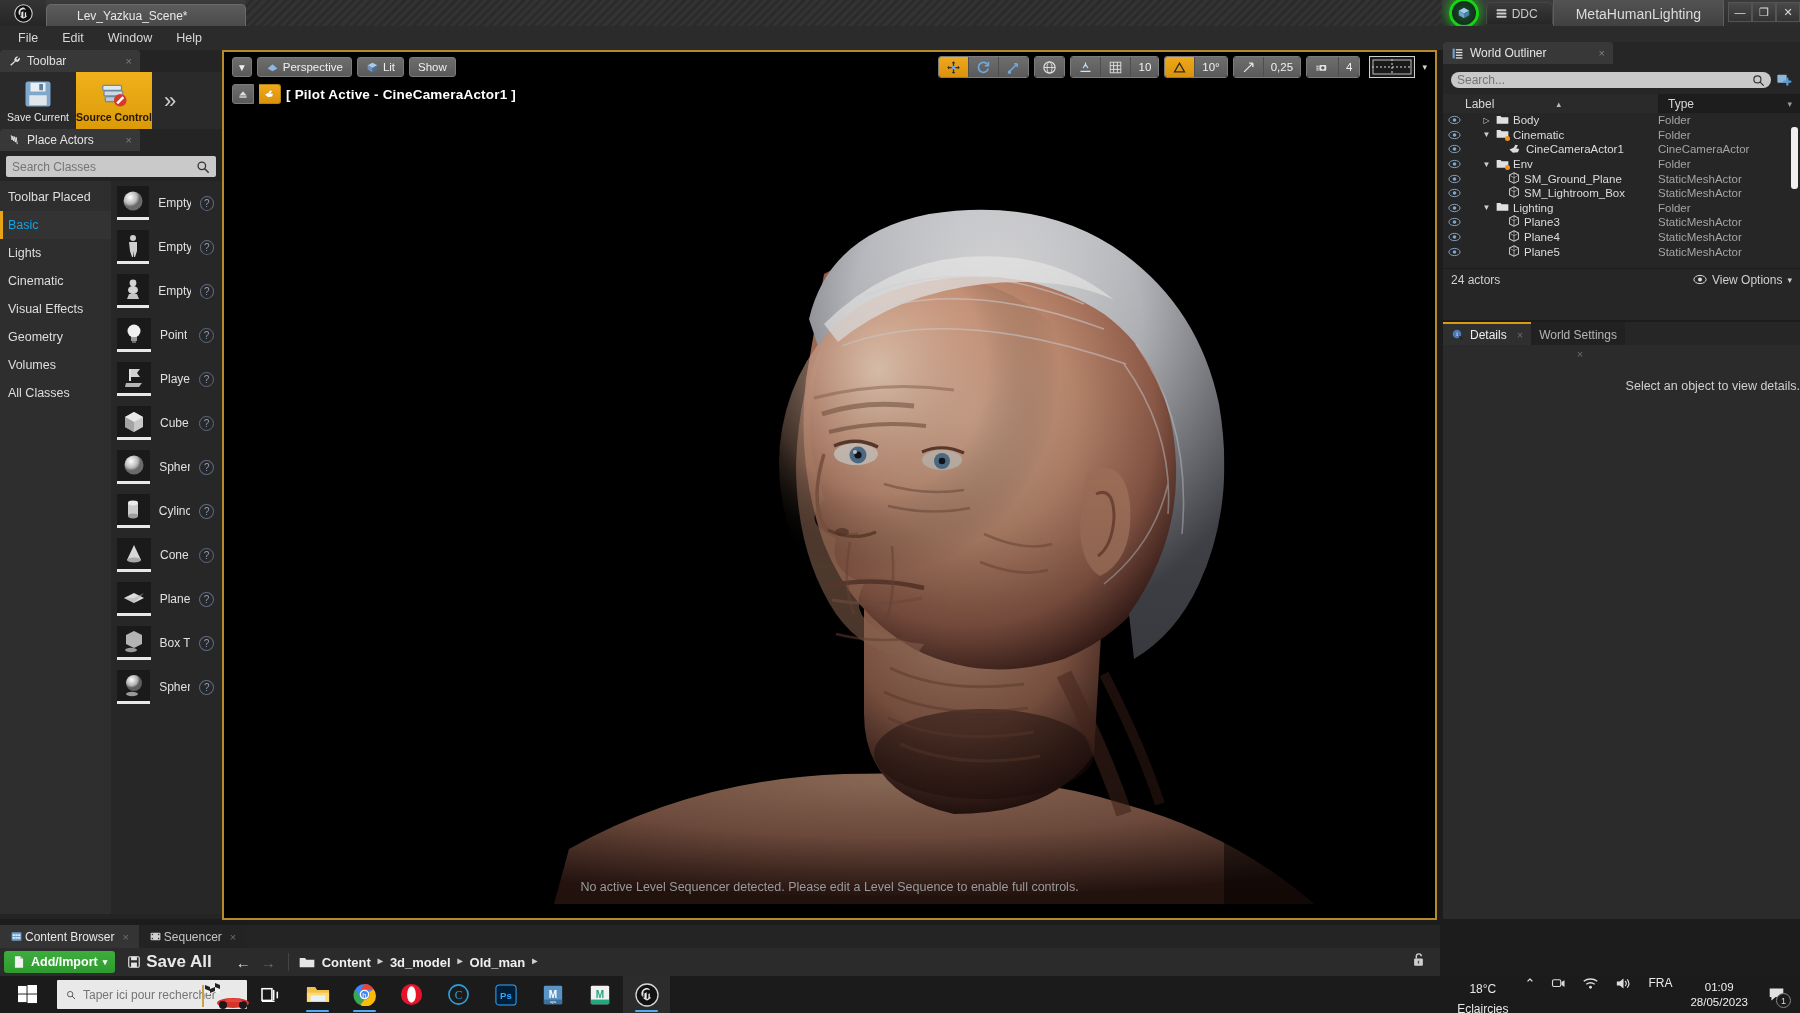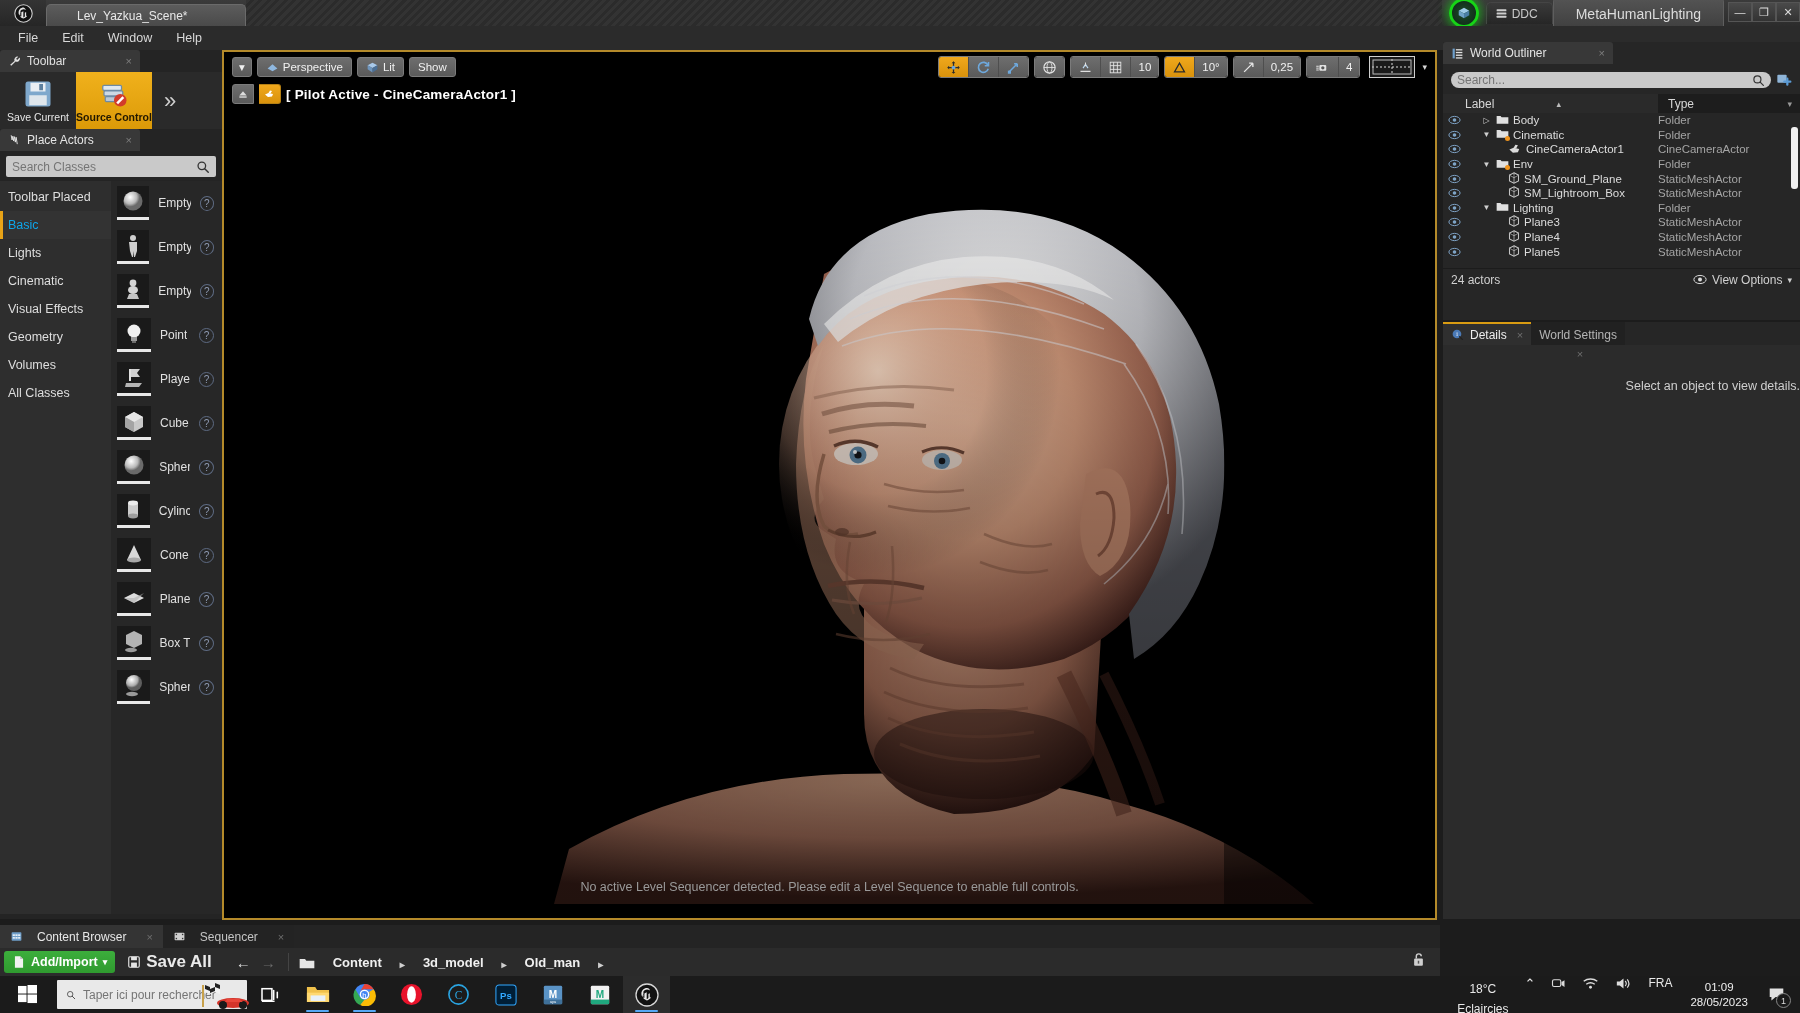--- a/index.html
+++ b/index.html
@@ -128,32 +128,32 @@
   .details { position:absolute; left:1443px; top:322px; width:357px; height:597px; background:#262626; }
   .d-tabs { height:23px; display:flex; }
   .d-tab { height:23px; display:flex; align-items:center; gap:6px; padding:0 8px; font-size:12px; }
   .d-tab.act { background:#2f2f2f; color:#eee; border-top:2px solid #d89b12; }
   .d-tab.ina { background:#212121; color:#b5b5b5;flex-direction:column; }
   .d-tab .x { font-size:11px; color:#6e6e6e; margin-left:4px; }
   .d-body { height:574px; background:#2b2b2b; padding-top:34px; text-align:right; font-size:12.5px; color:#cfcfcf; }
 
   
   .cb-tabs { position:absolute; left:0; top:925px; width:1440px; height:23px; background:#242424; display:flex; }
-  .cb-tab { height:23px; display:flex; align-items:center; gap:14px; padding:0 10px; font-size:12px; }
+  .cb-tab { height:23px; display:flex; align-items:center; gap:2px; padding:0 10px; font-size:12px; }
   .cb-tab.act { background:#343434; color:#e8e8e8; }
   .cb-tab.ina { background:#232323; color:#c4c4c4; }
   .cb-tab .x { font-size:11px; color:#6e6e6e; margin-left:6px; }
   .cb-bar { position:absolute; left:0; top:948px; width:1440px; height:28px; background:#2b2b2b;
     display:flex; align-items:center; gap:0px; padding:0 4px; }
   .cb-add { height:22px; background:linear-gradient(#3cae3c,#2f9a2f); border-radius:3px; display:flex;
     align-items:center; gap:5px; padding:0 8px; font-size:12.5px; color:#fff; font-weight:bold; }
   .cb-save { display:flex; align-items:center; gap:5px; padding:0 12px; font-size:17px; color:#eaeaea; font-weight:bold; }
   .cb-nav { display:flex; align-items:center; gap:10px; padding:0 12px; font-size:15px; }
   .cb-sep { width:1px; height:18px; background:#444; }
-  .cb-crumb { display:flex; align-items:flex-end; gap:18px; padding-left:10px; font-size:13px; color:#f0f0f0; font-weight:bold; }
+  .cb-crumb { display:flex; align-items:flex-start; gap:7px; padding-left:10px; font-size:13px; color:#f0f0f0; font-weight:bold; }
   .cb-crumb .sep { color:#cfcfcf; font-size:10px; }
   .cb-lock { margin-left:auto; margin-right:10px; }
 
   
   .taskbar { position:absolute; left:0; top:976px; width:1800px; height:37px; background:#1b1b1b; display:flex; align-items:center; }
   .tb-start { width:55px; height:37px; display:flex; align-items:center; justify-content:center; }
   .tb-search { width:190px; height:29px; background:#e9e9e9; border-radius:1px; display:flex; align-items:center;
     gap:7px; padding:0 9px; margin-left:2px; position:relative; }
   .tb-search input { flex:1; border:none; background:transparent; outline:none; font-size:12px; color:#444;
     font-family:"Liberation Sans", sans-serif; }

